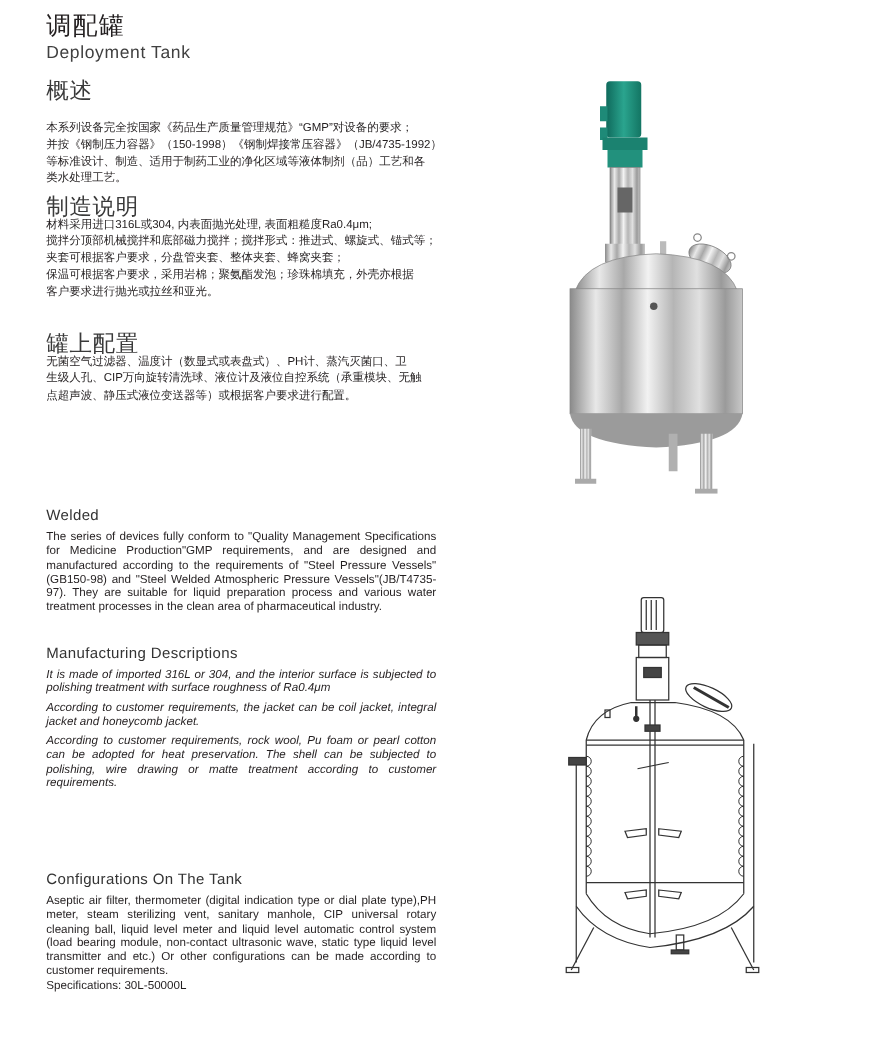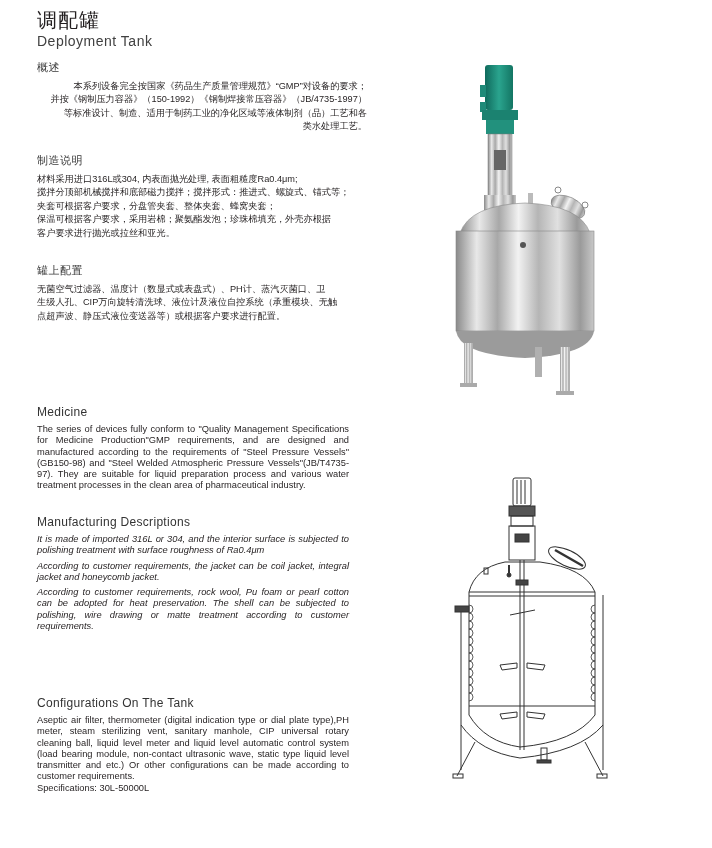--- a/index.html
+++ b/index.html
@@ -1,59 +1,59 @@
 <!DOCTYPE html>
 <html><head>
 <meta charset="utf-8">
 <style>
   html, body { margin: 0; padding: 0; background: #ffffff; }
   body { width: 712px; height: 848px; position: relative; overflow: hidden;
          font-family: "Liberation Sans", "DejaVu Sans", sans-serif; color: #231f20; }
   .abs { position: absolute; }
   .title-cn { left: 37px; top: 7px; font-size: 20px; letter-spacing: 1px; color: #231f20; }
   .title-en { left: 37px; top: 33px; font-size: 14px; letter-spacing: 0.5px; color: #404040; }
-  .h-cn { font-size: 11px; color: #3a3a3a; letter-spacing: 0.5px; }
+  .h-cn { font-size: 18px; color: #3a3a3a; letter-spacing: 0.5px; }
   .p-cn { font-size: 9.2px; line-height: 13.4px; color: #231f20; width: 330px; }
   .h-en { font-size: 12px; color: #333; letter-spacing: 0.3px; }
   .p-en { font-size: 9.3px; line-height: 11.3px; color: #231f20; width: 312px; text-align: justify; }
   .p-en-gap { margin-top: 4px; }
   .photo { left: 440px; top: 55px; width: 170px; height: 340px; }
   .drawing { left: 445px; top: 470px; width: 170px; height: 315px; }
 </style>
 </head>
 <body>
 
 <div class="abs title-cn">调配罐</div>
 <div class="abs title-en">Deployment Tank</div>
 
 <div class="abs h-cn" style="left:37px;top:60px;">概述</div>
-<div class="abs p-cn" style="left:37px;top:80px;text-align:right;">
+<div class="abs p-cn" style="left:37px;top:96px;">
   <div>本系列设备完全按国家《药品生产质量管理规范》“GMP”对设备的要求；</div>
-  <div>并按《钢制压力容器》（150-1992）《钢制焊接常压容器》（JB/4735-1997）</div>
+  <div>并按《钢制压力容器》（150-1998）《钢制焊接常压容器》（JB/4735-1992）</div>
   <div>等标准设计、制造、适用于制药工业的净化区域等液体制剂（品）工艺和各</div>
   <div>类水处理工艺。</div>
 </div>
 
 <div class="abs h-cn" style="left:37px;top:153px;">制造说明</div>
 <div class="abs p-cn" style="left:37px;top:173px;">
   <div>材料采用进口316L或304, 内表面抛光处理, 表面粗糙度Ra0.4μm;</div>
   <div>搅拌分顶部机械搅拌和底部磁力搅拌；搅拌形式：推进式、螺旋式、锚式等；</div>
   <div>夹套可根据客户要求，分盘管夹套、整体夹套、蜂窝夹套；</div>
   <div>保温可根据客户要求，采用岩棉；聚氨酯发泡；珍珠棉填充，外壳亦根据</div>
   <div>客户要求进行抛光或拉丝和亚光。</div>
 </div>
 
 <div class="abs h-cn" style="left:37px;top:263px;text-align:center;">罐上配置</div>
 <div class="abs p-cn" style="left:37px;top:283px;">
   <div>无菌空气过滤器、温度计（数显式或表盘式）、PH计、蒸汽灭菌口、卫</div>
   <div>生级人孔、CIP万向旋转清洗球、液位计及液位自控系统（承重模块、无触</div>
   <div>点超声波、静压式液位变送器等）或根据客户要求进行配置。</div>
 </div>
 
-<div class="abs h-en" style="left:37px;top:405px;">Medicine</div>
+<div class="abs h-en" style="left:37px;top:405px;">Welded</div>
 <div class="abs p-en" style="left:37px;top:424px;">
   <div>The series of devices fully conform to "Quality Management Specifications for Medicine Production"GMP requirements, and are designed and manufactured according to the requirements of "Steel Pressure Vessels"(GB150-98) and "Steel Welded Atmospheric Pressure Vessels"(JB/T4735-97). They are suitable for liquid preparation process and various water treatment processes in the clean area of pharmaceutical industry.</div>
 </div>
 
 <div class="abs h-en" style="left:37px;top:515px;">Manufacturing Descriptions</div>
 <div class="abs p-en" style="left:37px;top:534px;font-style:italic;">
   <div>It is made of imported 316L or 304, and the interior surface is subjected to polishing treatment with surface roughness of Ra0.4μm</div>
   <div class="p-en-gap">According to customer requirements, the jacket can be coil jacket, integral jacket and honeycomb jacket.</div>
   <div class="p-en-gap">According to customer requirements, rock wool, Pu foam or pearl cotton can be adopted for heat preservation. The shell can be subjected to polishing, wire drawing or matte treatment according to customer requirements.</div>
 </div>

